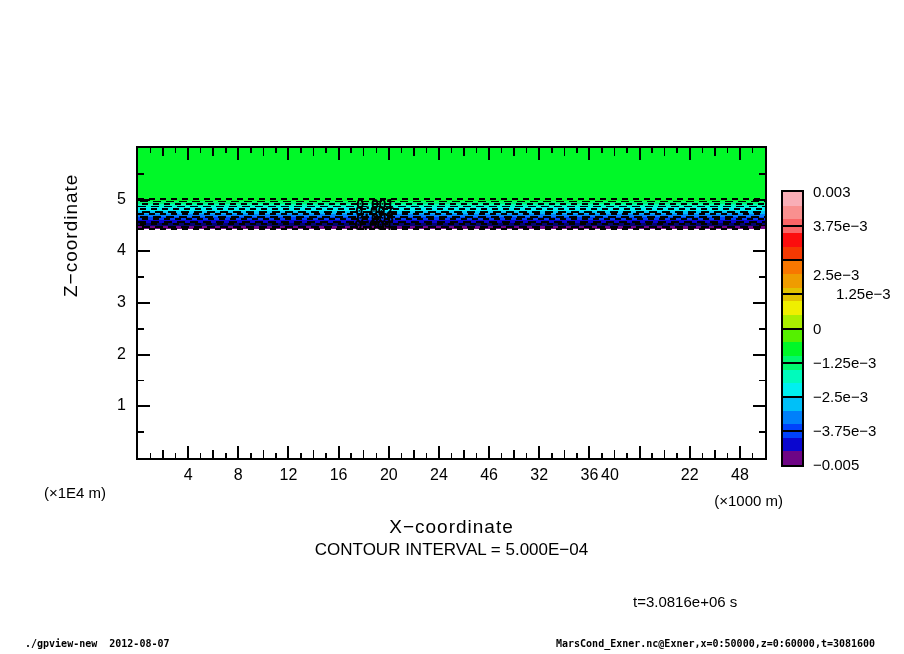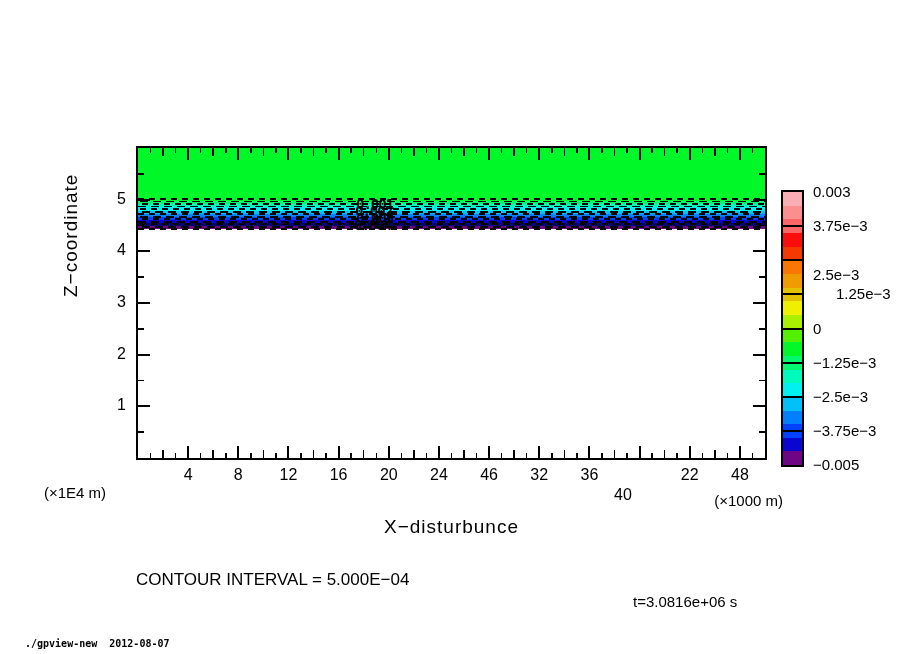--- a/index.html
+++ b/index.html
@@ -27,21 +27,21 @@
   #xaxis-title{left:136px;top:516px;width:631px;text-align:center;font-size:19px;letter-spacing:1px;}
   #xunit{left:650px;top:492px;width:133px;text-align:right;font-size:15px;}
   #yunit{left:44px;top:484px;font-size:15px;}
   #cbar{left:781px;top:190px;width:23px;height:277px;border:2px solid #000;
         box-sizing:border-box;display:flex;flex-direction:column;}
   .cstep{flex:1;}
   .cdiv{position:absolute;left:0;width:100%;height:2px;background:#000;}
   .cblabel{position:absolute;font-size:15px;white-space:nowrap;}
   .clab{position:absolute;font-family:"DejaVu Sans Mono",monospace;font-size:14px;
         font-weight:bold;letter-spacing:-1px;}
-  #contour-note{left:136px;top:570px;width:631px;font-size:17px;}
+  #contour-note{left:136px;top:540px;width:631px;text-align:center;font-size:17px;}
   #time-note{left:633px;top:593px;font-size:15px;}
   .footer{font-family:"DejaVu Sans Mono",monospace;font-size:10px;font-weight:bold;
           white-space:pre;}
   #footer-left{left:25px;top:638px;}
   #footer-right{left:556px;top:638px;}
 </style>
 </head>
 <body>
 
 <div id="fig">
@@ -181,21 +181,21 @@
       <div class="dash" style="top: 70px; left: 4px; right: 0px; height: 2px; background-image: repeating-linear-gradient(90deg, rgb(0, 0, 0) 0px, rgb(0, 0, 0) 6px, transparent 6px, transparent 11px);"></div>
       <div class="dash" style="top: 72.5px; left: 0px; right: 0px; height: 2px; background-image: repeating-linear-gradient(90deg, rgb(0, 0, 0) 0px, rgb(0, 0, 0) 8px, transparent 8px, transparent 13px);"></div>
       <div class="dash" style="top: 75px; left: 2px; right: 0px; height: 2px; background-image: repeating-linear-gradient(90deg, rgb(0, 0, 0) 0px, rgb(0, 0, 0) 6px, transparent 6px, transparent 11px);"></div>
       <div class="dash" style="top: 77.5px; left: 4px; right: 0px; height: 2px; background-image: repeating-linear-gradient(90deg, rgb(0, 0, 0) 0px, rgb(0, 0, 0) 8px, transparent 8px, transparent 13px);"></div>
       <div class="dash" style="top: 79.5px; left: 0px; right: 0px; height: 2px; background-image: repeating-linear-gradient(90deg, rgb(0, 0, 0) 0px, rgb(0, 0, 0) 6px, transparent 6px, transparent 11px);"></div>
     </div>
 
   <div class="abs" id="yaxis-title">
     <span>Z−coordinate</span>
   </div>
-  <div class="abs" id="xaxis-title">X−disturbunce</div>
+  <div class="abs" id="xaxis-title">X−coordinate</div>
   <div class="abs" id="yunit">(×1E4 m)</div>
   <div class="abs" id="xunit">(×1000 m)</div>
 
   <div class="abs" id="cbar" style="position: absolute;">
       <div class="cstep" style="background: rgb(249, 174, 182);"></div>
       <div class="cstep" style="background: rgb(249, 144, 143);"></div>
       <div class="cstep" style="background: rgb(250, 101, 102);"></div>
       <div class="cstep" style="background: rgb(252, 13, 13);"></div>
       <div class="cstep" style="background: rgb(245, 57, 2);"></div>
       <div class="cstep" style="background: rgb(248, 119, 0);"></div>
@@ -219,31 +219,32 @@
       <div class="cdiv" style="top: 135.5px;"></div>
       <div class="cdiv" style="top: 169.625px;"></div>
       <div class="cdiv" style="top: 203.75px;"></div>
       <div class="cdiv" style="top: 237.875px;"></div>
     </div>
 
   <div class="abs" id="contour-note">CONTOUR INTERVAL =  5.000E−04</div>
   <div class="abs" id="time-note">t=3.0816e+06 s</div>
 
   <div class="abs footer" id="footer-left">./gpview-new  2012-08-07</div>
+  <div class="abs footer" id="footer-right">MarsCond_Exner.nc@Exner,x=0:50000,z=0:60000,t=3081600</div>
 
 <div class="xlabel" style="left: 172.16px; top: 466px; width: 32px;">4</div>
     <div class="xlabel" style="left: 222.32px; top: 466px; width: 32px;">8</div>
     <div class="xlabel" style="left: 272.48px; top: 466px; width: 32px;">12</div>
     <div class="xlabel" style="left: 322.64px; top: 466px; width: 32px;">16</div>
     <div class="xlabel" style="left: 372.8px; top: 466px; width: 32px;">20</div>
     <div class="xlabel" style="left: 422.96px; top: 466px; width: 32px;">24</div>
     <div class="xlabel" style="left: 473.12px; top: 466px; width: 32px;">46</div>
     <div class="xlabel" style="left: 523.28px; top: 466px; width: 32px;">32</div>
     <div class="xlabel" style="left: 573.44px; top: 466px; width: 32px;">36</div>
-    <div class="xlabel" style="left: 607px; top: 466px; width: 32px; margin-top: 20px;">40</div>
+    <div class="xlabel" style="left: 594px; top: 466px; width: 32px;">40</div>
     <div class="xlabel" style="left: 673.76px; top: 466px; width: 32px;">22</div>
     <div class="xlabel" style="left: 723.92px; top: 466px; width: 32px;">48</div>
     <div class="ylabel" style="left: 86px; top: 189.667px; width: 40px;">5</div>
     <div class="ylabel" style="left: 86px; top: 241.333px; width: 40px;">4</div>
     <div class="ylabel" style="left: 86px; top: 293px; width: 40px;">3</div>
     <div class="ylabel" style="left: 86px; top: 344.667px; width: 40px;">2</div>
     <div class="ylabel" style="left: 86px; top: 396.333px; width: 40px;">1</div>
     <div class="cblabel" style="left: 813px; top: 183px;">0.003</div>
     <div class="cblabel" style="left: 813px; top: 217.125px;">3.75e−3</div>
     <div class="cblabel" style="left: 813px; top: 266px;">2.5e−3</div>

